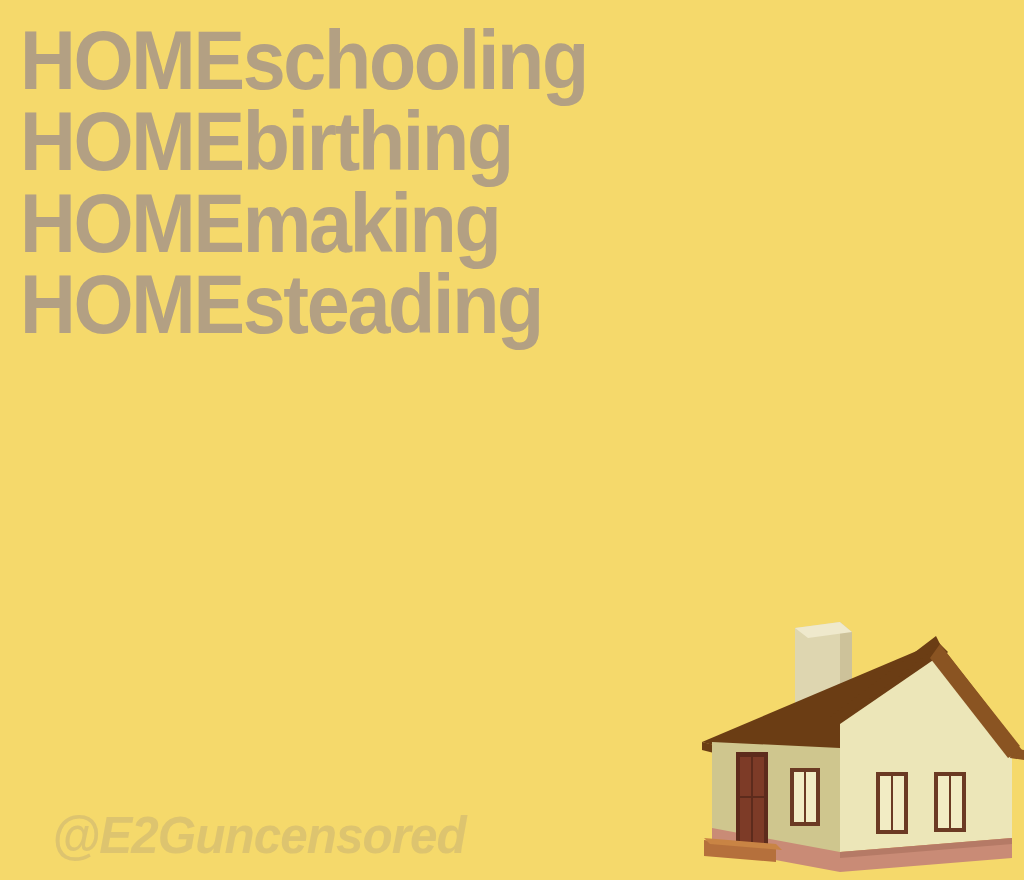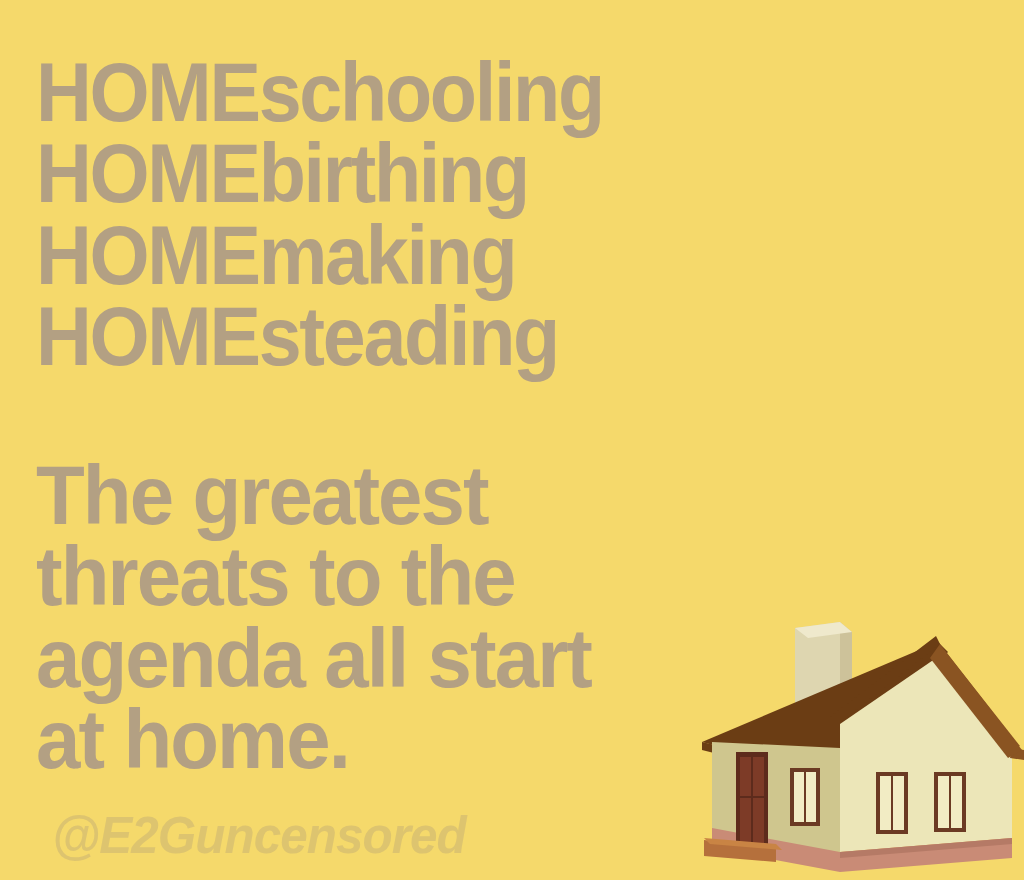--- a/index.html
+++ b/index.html
@@ -14,24 +14,23 @@
     position: relative;
     width: 1024px;
     height: 880px;
     background: #f5d96b;
     overflow: hidden;
   }
 
   
   .headline-block {
     position: absolute;
-    left: 36px;
+    left: 20px;
     top: 20px;
     width: 760px;
-    margin-top: 32px;
   }
   .headline-line {
     font-size: 84px;
     line-height: 0.97;
     font-weight: 700;
     letter-spacing: -2.5px;
     color: #b3a083;
     white-space: nowrap;
     transform: scaleX(0.92);
     transform-origin: left center;
@@ -90,26 +89,20 @@
 
 <div id="poster">
 
   <div class="headline-block">
     <div class="headline-line"><span class="home">HOME</span><span class="suffix">schooling</span></div>
     <div class="headline-line"><span class="home">HOME</span><span class="suffix">birthing</span></div>
     <div class="headline-line"><span class="home">HOME</span><span class="suffix">making</span></div>
     <div class="headline-line"><span class="home">HOME</span><span class="suffix">steading</span></div>
   </div>
 
-  <div class="statement-block">
-    <div class="statement-line">The greatest</div>
-    <div class="statement-line">threats to the</div>
-    <div class="statement-line">agenda all start</div>
-    <div class="statement-line">at home.</div>
-  </div>
 
   <div class="handle">@E2Guncensored</div>
 
   <div class="house">
     <svg width="334" height="280" viewBox="0 0 334 280" xmlns="http://www.w3.org/2000/svg">
 
       <g>
         <polygon points="105,28 150,22 150,110 105,118" fill="#ded6b0"></polygon>
         <polygon points="150,22 162,32 162,112 150,110" fill="#cdc29a"></polygon>
         <polygon points="105,28 150,22 162,32 118,38" fill="#efe9cc"></polygon>

